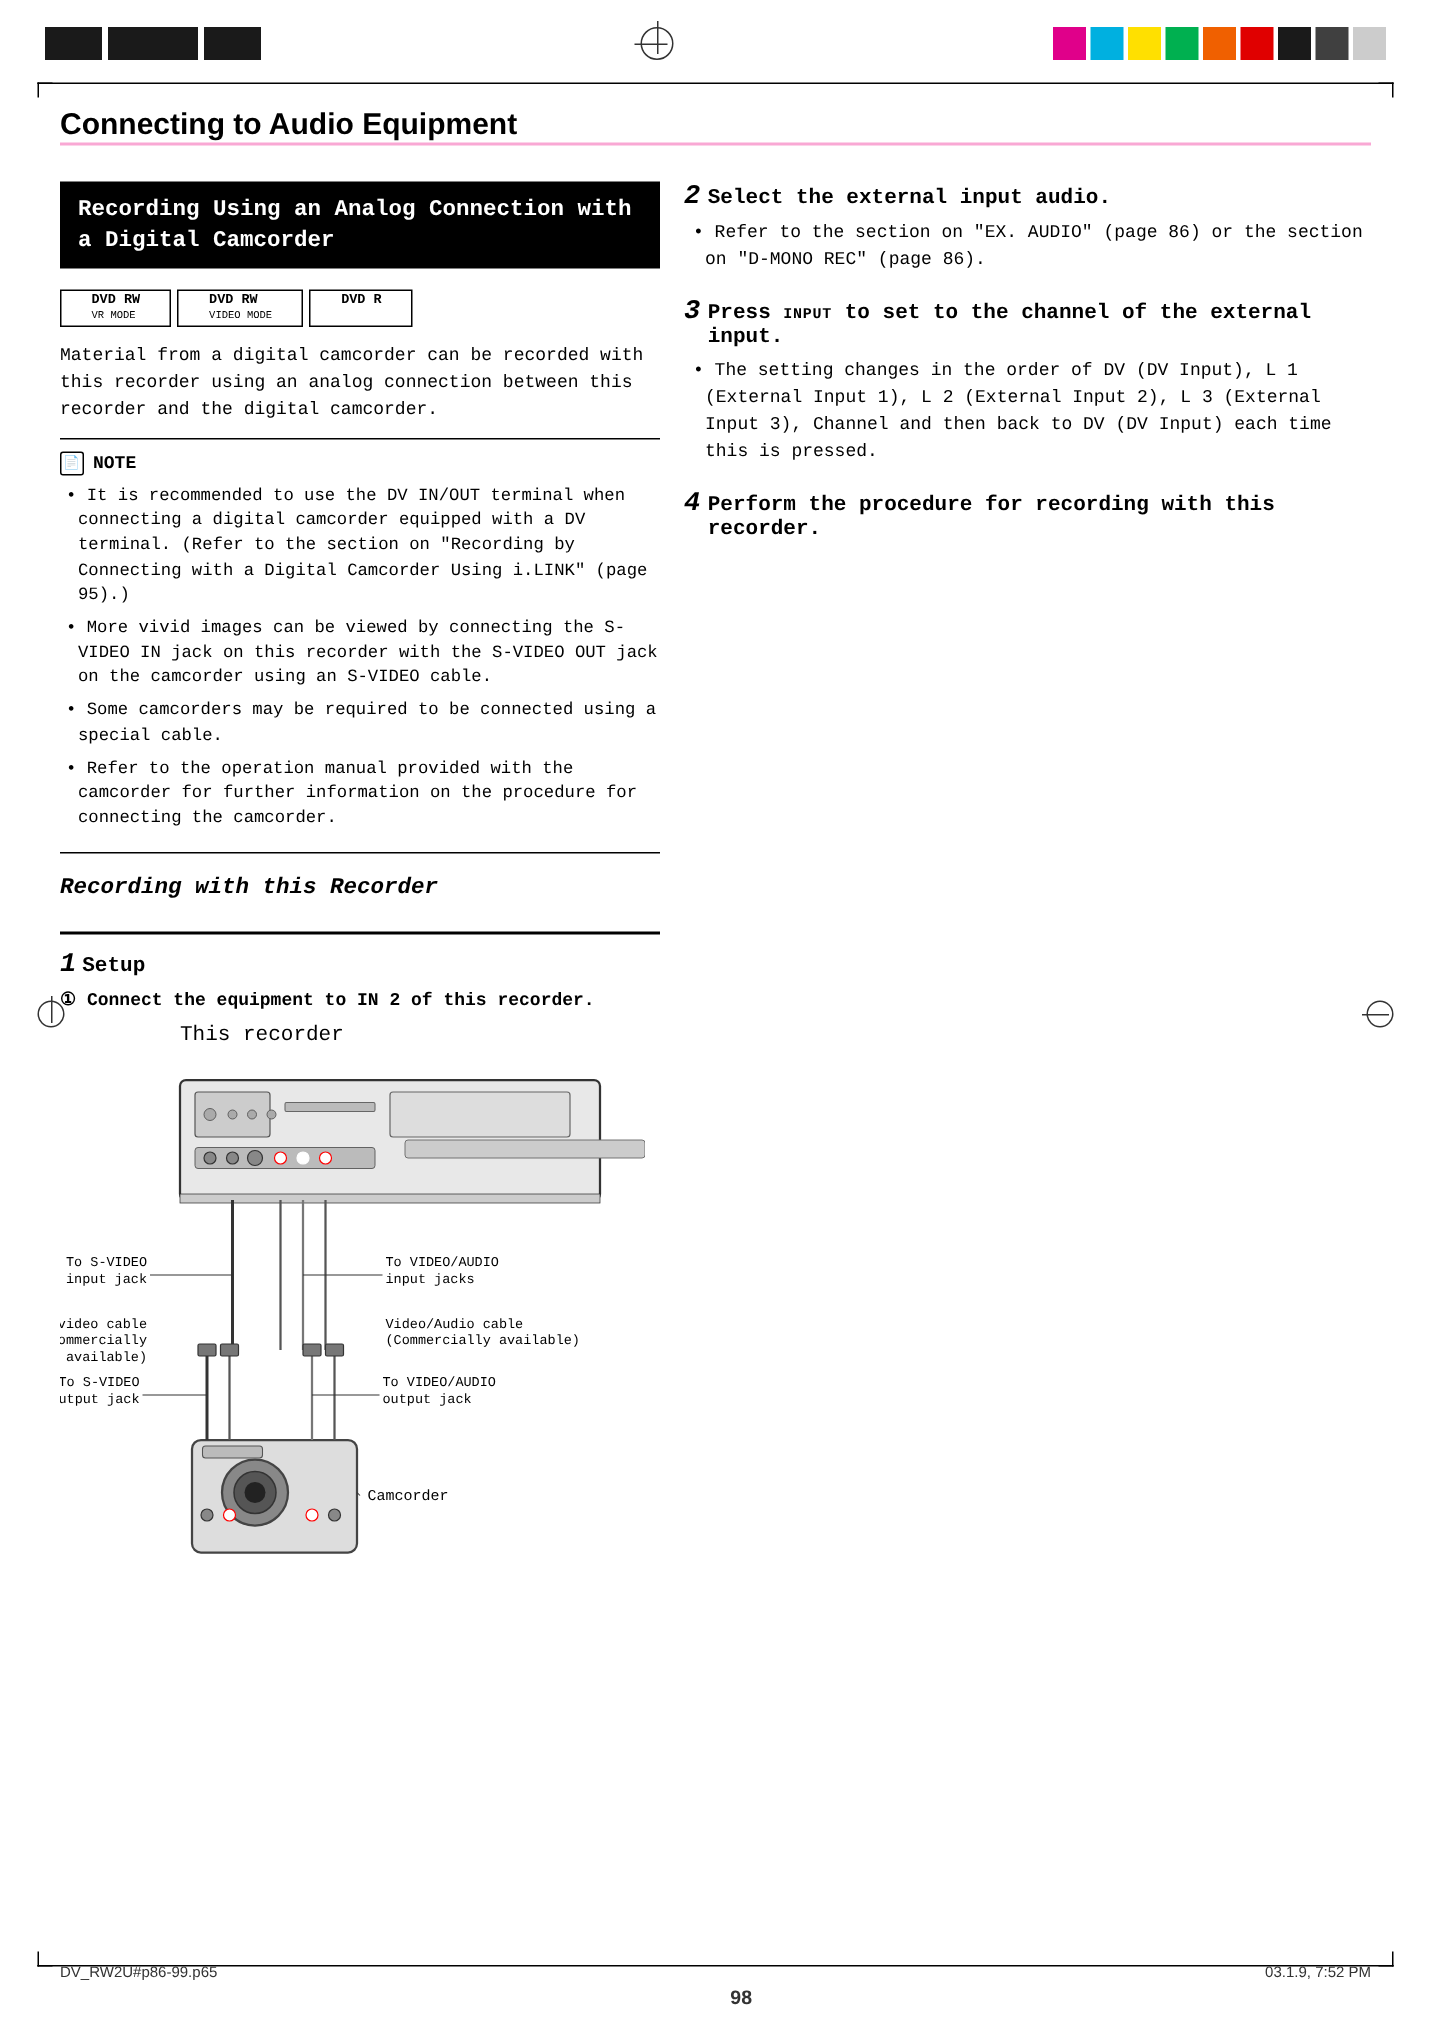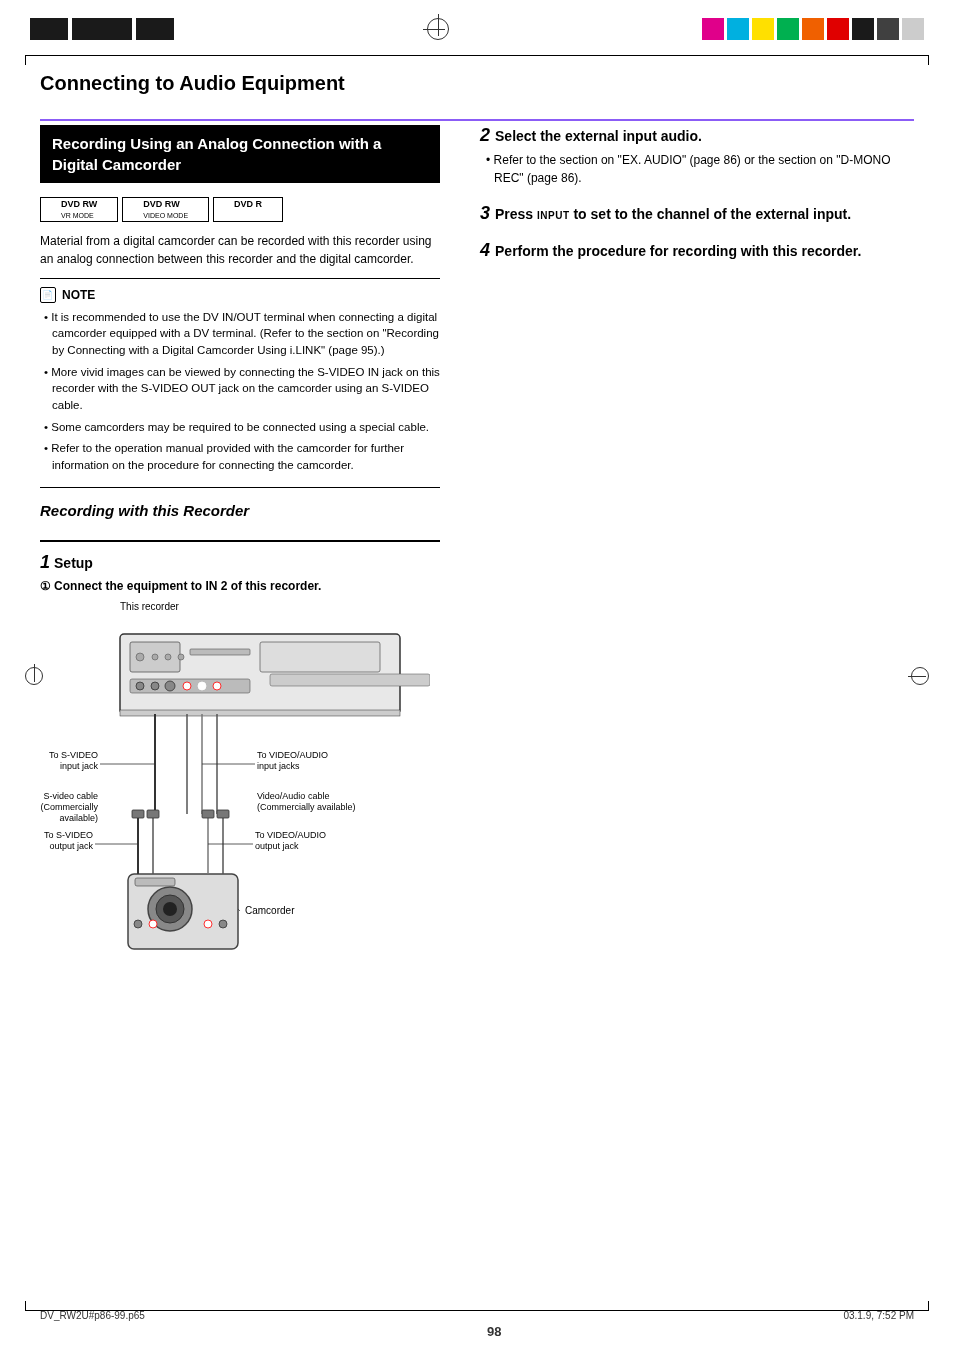--- a/index.html
+++ b/index.html
@@ -154,29 +154,30 @@
       top: 72px;
       left: 40px;
       right: 40px;
       bottom: 50px;
     }
 
     
     .page-title {
       font-size: 20px;
       font-weight: bold;
-      padding-bottom: 24px;
-      border-bottom: 2px solid #8b5cf6;
-      margin-bottom: 4px;
+      padding-bottom: 0;
+      border-bottom: 2px solid #f9a8d4;
+      margin-bottom: 24px;
     }
 
     
     .two-col {
       display: flex;
-      gap: 40px;
+      gap: 16px;
+      font-family: Liberation Mono, monospace;
     }
     .left-col {
       width: 400px;
       flex-shrink: 0;
     }
     .right-col {
       flex: 1;
     }
 
     
@@ -288,21 +289,21 @@
     .circled-num {
       font-size: 12px;
     }
 
     
     .diagram-container {
       margin: 8px 0 12px 0;
       position: relative;
     }
     .diagram-label-top {
-      font-size: 10px;
+      font-size: 14px;
       text-align: left;
       margin-left: 80px;
       margin-bottom: 2px;
     }
 
     
     .diagram-svg {
       display: block;
     }
 
@@ -540,20 +541,21 @@
           <strong>Select the external input audio.</strong>
         </div>
         <div class="bullet-item">Refer to the section on "EX. AUDIO" (page 86) or the section on "D-MONO REC" (page 86).</div>
       </div>
 
       <div class="right-step">
         <div class="right-step-heading">
           <span class="step-number">3</span>
           <span>Press <span class="kw-small">INPUT</span> to set to the channel of the external input.</span>
         </div>
+        <div class="bullet-item">The setting changes in the order of DV (DV Input), L 1 (External Input 1), L 2 (External Input 2), L 3 (External Input 3), Channel and then back to DV (DV Input) each time this is pressed.</div>
       </div>
 
       <div class="right-step">
         <div class="right-step-heading">
           <span class="step-number">4</span>
           <strong>Perform the procedure for recording with this recorder.</strong>
         </div>
       </div>
 
     </div>

